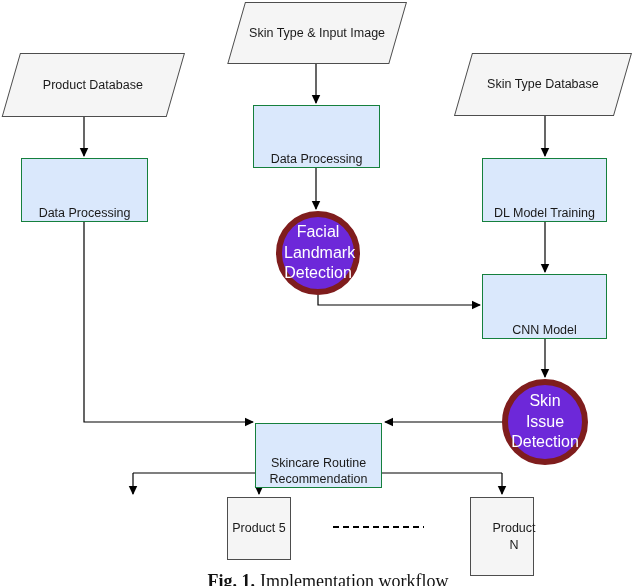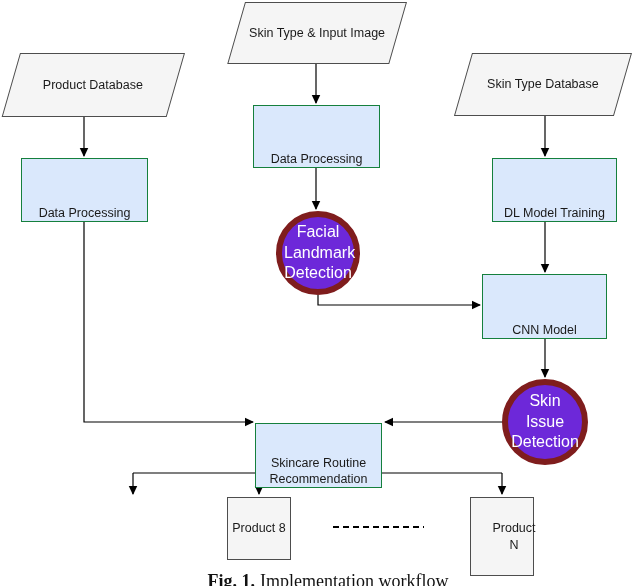--- a/index.html
+++ b/index.html
@@ -119,21 +119,21 @@
   </div>
 
   <div class="node blue" style="left:21px; top:158px; width:127px; height:64px;">
     <span class="lbl">Data Processing</span>
   </div>
 
   <div class="node blue" style="left:253px; top:105px; width:127px; height:63px;">
     <span class="lbl">Data Processing</span>
   </div>
 
-  <div class="node blue" style="left:482px; top:158px; width:125px; height:64px;margin-left:10px;">
+  <div class="node blue" style="left:482px; top:158px; width:125px; height:64px;">
     <span class="lbl">DL Model Training</span>
   </div>
 
   <div class="node blue" style="left:482px; top:274px; width:125px; height:65px;">
     <span class="lbl">CNN Model</span>
   </div>
 
   <div class="node blue" style="left:255px; top:390px; width:127px; height:65px;margin-top:33px;">
     <span class="lbl" style="width:116px;">Skincare Routine Recommendation</span>
   </div>
@@ -141,21 +141,21 @@
   <div class="node circle" style="left:276px; top:211px; width:84px; height:84px;">
     <span class="lbl" style="width:68px;">Facial Landmark Detection</span>
   </div>
 
   <div class="node circle" style="left:502px; top:379px; width:86px; height:86px;">
     <span class="lbl" style="width:72px;">Skin Issue Detection</span>
   </div>
 
 
   <div class="node gray" style="left:227px; top:497px; width:64px; height:63px;">
-    <span class="lbl">Product 8</span>
+    <span class="lbl">Product 5</span>
   </div>
 
   <div class="node gray" style="left:470px; top:497px; width:64px; height:79px;padding-left:24px;">
     <span class="lbl">Product N</span>
   </div>
 
   <div class="caption">
     <span class="fig-label">Fig. 1.</span><span>Implementation workflow</span>
   </div>
 

